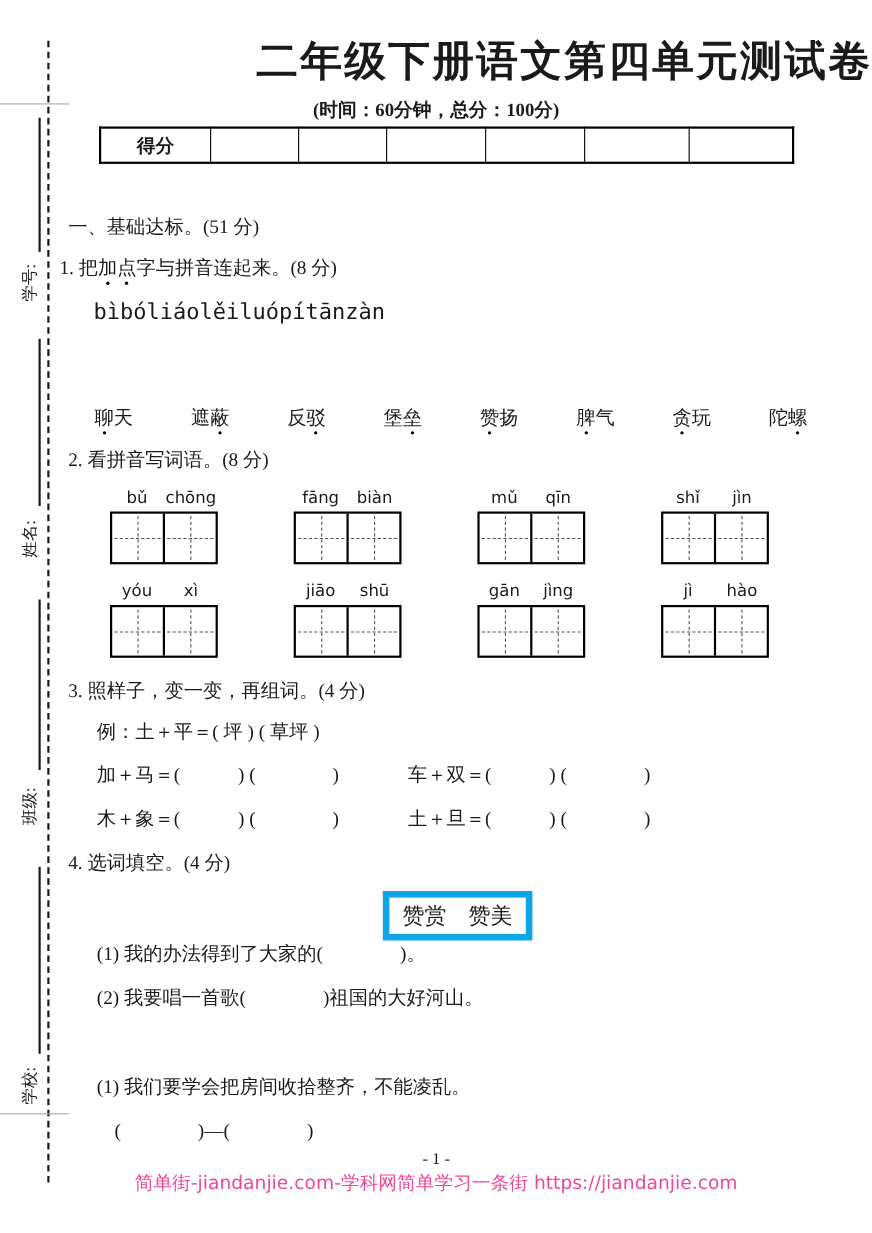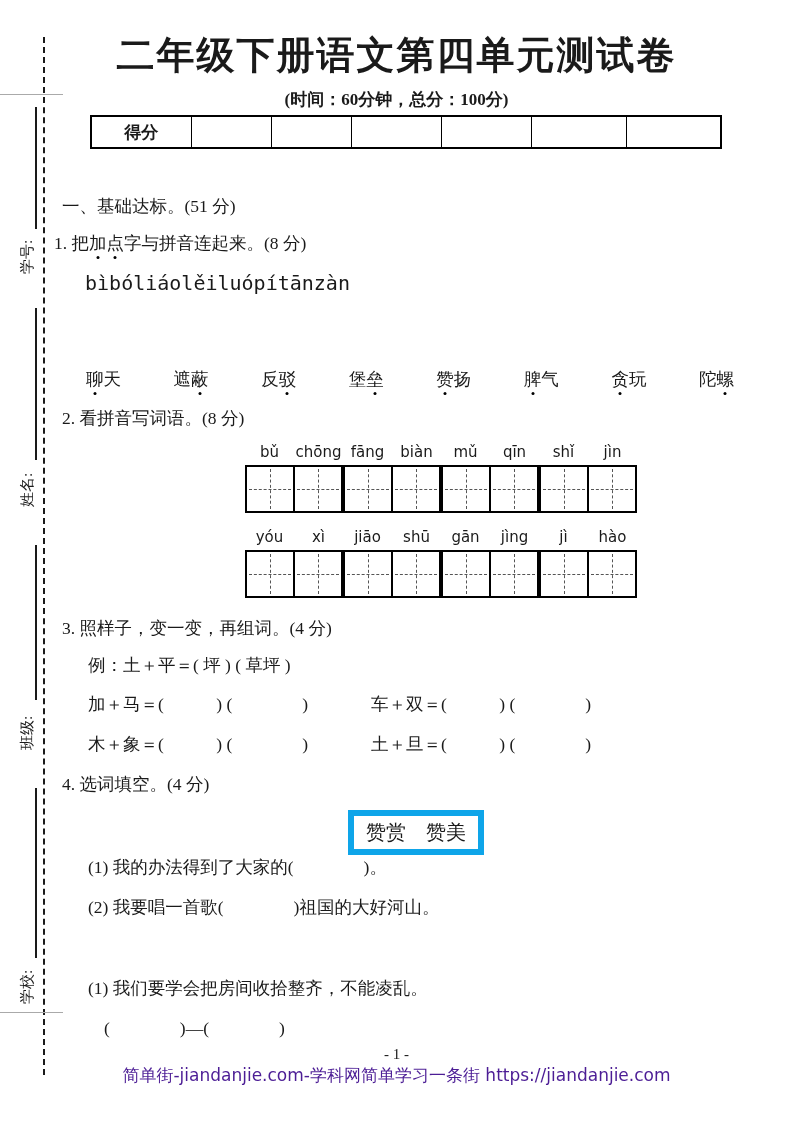--- a/index.html
+++ b/index.html
@@ -10,21 +10,21 @@
   }
   
   .dash-line{position:absolute;left:43px;top:37px;height:1038px;border-left:2px dashed #1a1a1a;}
   .side-tick{position:absolute;left:0;width:63px;border-top:1px solid #aaa;}
   .side-seg{position:absolute;left:35px;border-left:2px solid #1a1a1a;}
   .side-label{
     position:absolute;left:27px;font-size:15px;white-space:nowrap;
     transform:translate(-50%,-50%) rotate(-90deg);
   }
   
-  .title{position:absolute;top:30px;left:0;right:0;text-align:center;
+  .title{position:absolute;top:30px;left:0;right:0;text-align:right;
     font-size:38px;font-weight:bold;letter-spacing:2px;}
   .subtitle{position:absolute;top:88px;left:0;right:0;text-align:center;
     font-size:17px;font-weight:bold;}
   
   .score-table{position:absolute;top:115px;left:90px;border-collapse:collapse;table-layout:fixed;}
   .score-table td{border:1.5px solid #000;height:30px;text-align:center;vertical-align:middle;
     font-size:17px;padding:0;}
   .score-table td.hdr{font-weight:bold;}
   .score-table{border:2px solid #000;}
   
@@ -33,42 +33,42 @@
   
   .dotchar{position:relative;display:inline-block;}
   .dotchar::after{content:"";position:absolute;left:50%;bottom:-4px;transform:translateX(-50%);
     width:3px;height:3px;background:#000;border-radius:50%;}
   
   .pinyin-row{position:absolute;top:271px;left:85px;width:620px;display:flex;
     justify-content:flex-start;font-family:"DejaVu Sans Mono",monospace;font-size:20px;}
   .words-row{position:absolute;top:367px;left:86px;width:648px;display:flex;
     justify-content:space-between;font-size:17.5px;}
   
-  .grid-row{position:absolute;left:100px;width:537px;display:flex;justify-content:flex-end;}
+  .grid-row{position:absolute;left:100px;width:599px;display:flex;justify-content:space-between;}
   .grid-row-0{top:442px;}
   .grid-row-1{top:527px;}
   .grid-group{width:98px;}
   .py-pair{display:flex;height:20px;margin-bottom:3px;font-family:"DejaVu Sans",sans-serif;
     font-size:15px;}
   .py-pair span{flex:1;text-align:center;line-height:20px;}
   .tzg{width:94px;height:44px;border:2px solid #000;display:flex;}
   .cell{position:relative;flex:1;}
   .cell.first{border-right:2px solid #000;}
   .cell::before{content:"";position:absolute;left:50%;top:2px;bottom:2px;border-left:1px dashed #555;}
   .cell::after{content:"";position:absolute;top:50%;left:2px;right:2px;border-top:1px dashed #555;}
   
   .q3-line{display:flex;}
   .q3-left{display:inline-block;width:283px;}
   
   .word-bank{position:absolute;top:810px;left:348px;border:6px solid #0ea5e9;
     padding:3px 12px;font-size:20px;white-space:nowrap;}
   
   .page-num{position:absolute;top:1046px;left:0;right:0;text-align:center;font-size:15px;}
   .footer{position:absolute;top:1064px;left:0;right:0;text-align:center;
-    font-family:"DejaVu Sans",sans-serif;font-size:17px;color:#4c1d95;}
+    font-family:"DejaVu Sans",sans-serif;font-size:17px;color:#ec4899;}
 </style>
 </head>
 <body>
 
 <div class="page">
 
   <div class="dash-line"></div>
   <div class="side-tick" style="top:94px;"></div>
   <div class="side-tick" style="top:1012px;"></div>
   <div class="side-seg" style="top:107px;height:122px;"></div>

